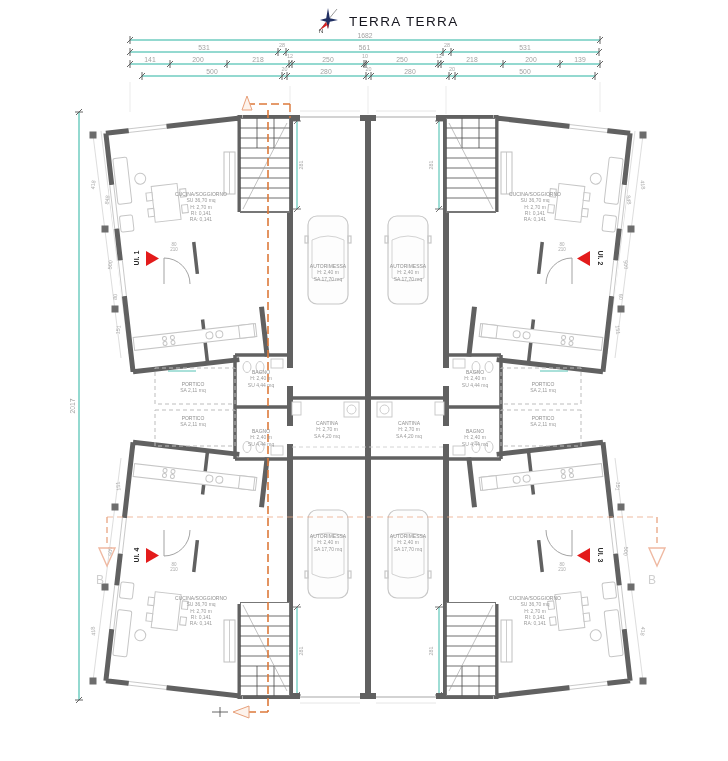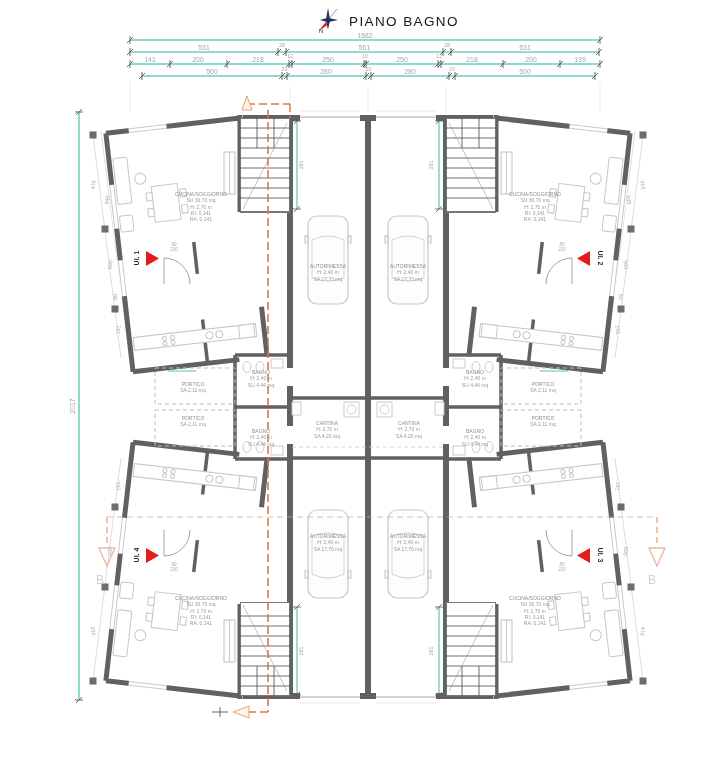--- a/index.html
+++ b/index.html
@@ -32,21 +32,21 @@
 
   <div class="title-block">
     <div class="north-wrap">
       <svg width="24" height="30" viewBox="-12 -14 24 30">
         <line x1="-9" y1="11" x2="9" y2="-11" stroke="#555" stroke-width="0.6"></line>
         <polygon points="0,-12 1.8,-1.8 10,0 1.8,1.8 0,9 -1.8,1.8 -8,0 -1.8,-1.8" fill="#223063"></polygon>
         <polygon points="-1.8,1.8 -8.5,10.5 0.5,4.2 0,9" fill="#d61f1f"></polygon>
       </svg>
       <span class="north-n">N</span>
     </div>
-    <span class="drawing-title">PIANO BAGNO</span>
+    <span class="drawing-title">TERRA TERRA</span>
   </div>
 
   <svg width="728" height="761" viewBox="0 0 728 761">
     <defs>
 
       <g id="wingGeo">
         <path d="M-135,0 H0 M-135,0 V240 M-135,240 H-28 M0,0 V60 M0,190 V240" stroke="#616161" stroke-width="5" fill="none"></path>
         <path d="M-60,118 V150 M-60,196 V240" stroke="#616161" stroke-width="3.5" fill="none"></path>
 
         <rect x="-138.4" y="52" width="6.8" height="44" fill="#ffffff"></rect>

